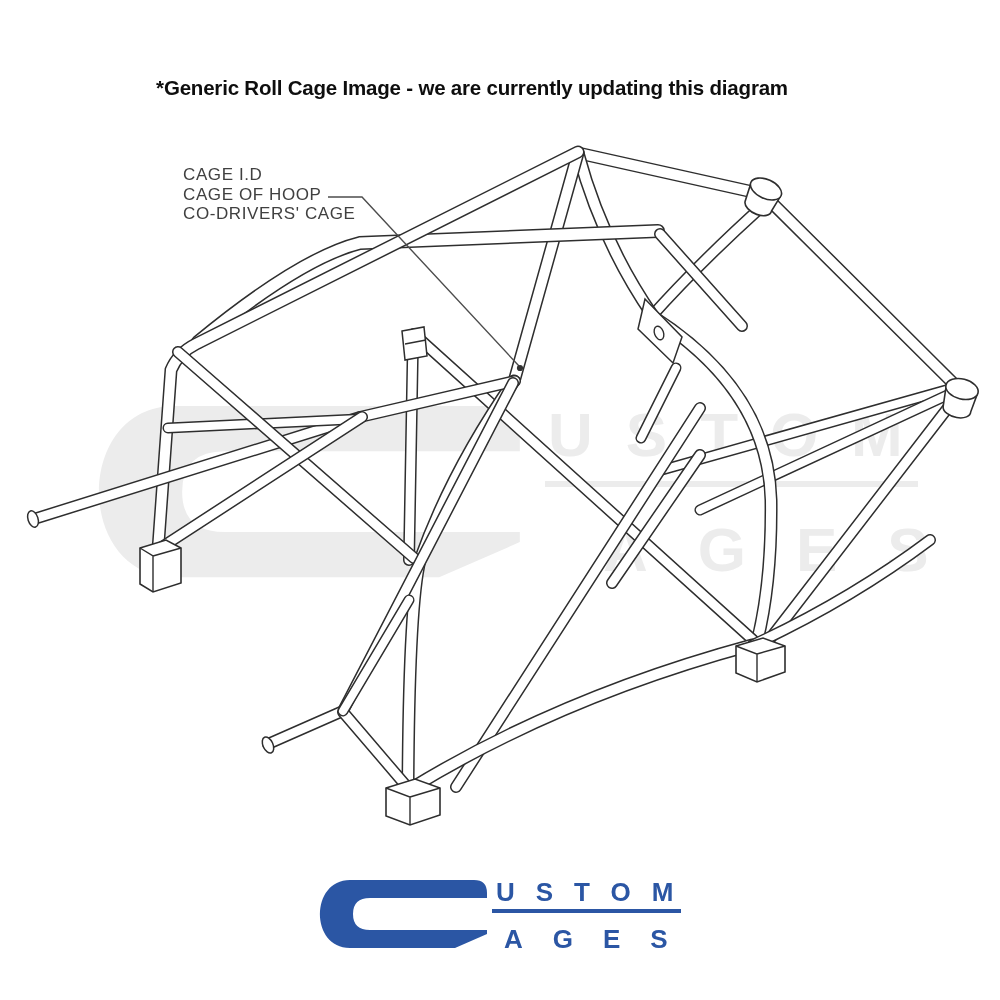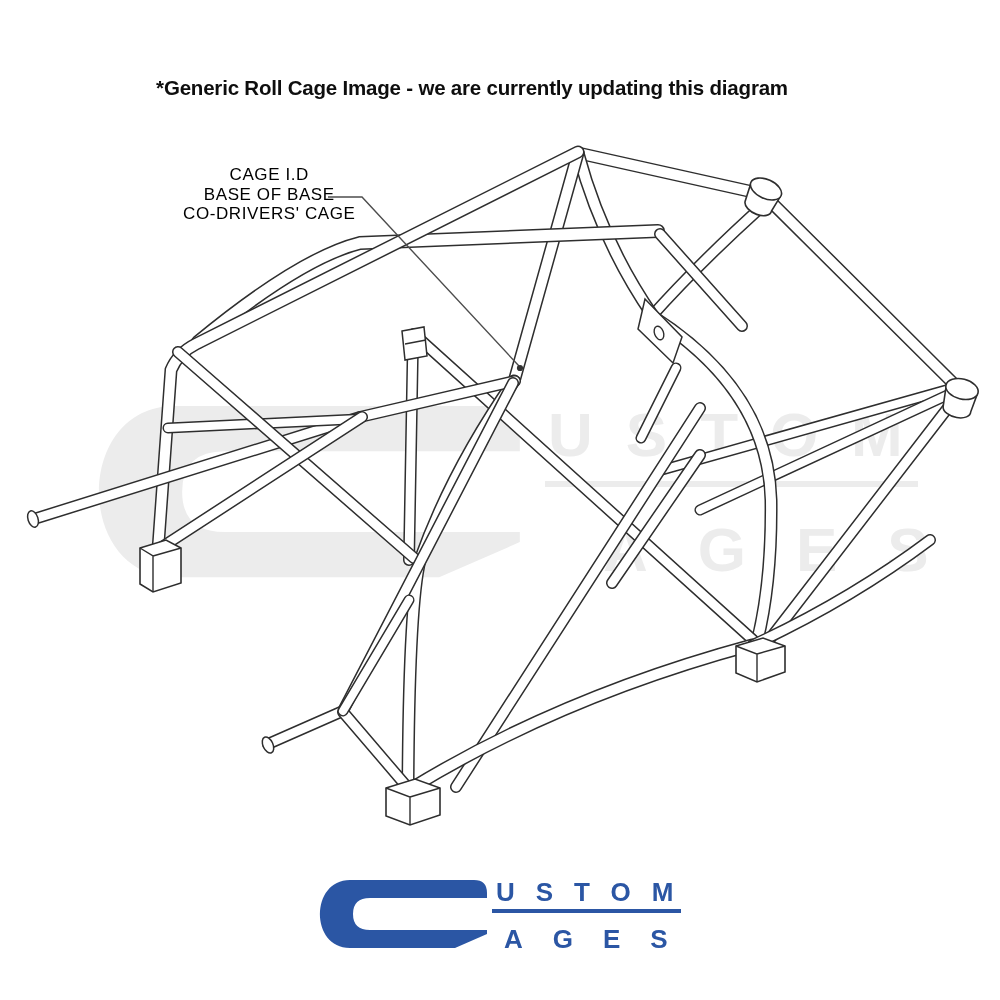--- a/index.html
+++ b/index.html
@@ -1,21 +1,21 @@
 <!DOCTYPE html>
 <html><head>
 <meta charset="utf-8">
 <style>
   html,body{margin:0;padding:0;background:#fff;}
   #page{position:relative;width:1000px;height:1000px;background:#ffffff;overflow:hidden;
         font-family:"Liberation Sans",sans-serif;}
   #title{position:absolute;top:76px;left:0;width:944px;text-align:center;
          font-size:20.5px;font-weight:700;letter-spacing:-0.2px;color:#0e0e0e;}
-  #cage-label{position:absolute;left:183px;top:165px;color:#000000;
-              font-size:17px;line-height:19.5px;letter-spacing:0.6px;font-weight:400;text-align:center;}
+  #cage-label{position:absolute;left:183px;top:165px;color:#404040;
+              font-size:17px;line-height:19.5px;letter-spacing:0.6px;font-weight:400;}
   .layer{position:absolute;left:0;top:0;width:1000px;height:1000px;}
   svg text{font-family:"Liberation Sans",sans-serif;font-weight:700;}
 </style>
 </head>
 <body>
 
 <div id="page">
 
   <svg class="layer" viewBox="0 0 1000 1000" aria-hidden="true">
     <g>
@@ -122,21 +122,21 @@
     <g>
       <polyline points="328,197 362,197 519,366" fill="none" stroke="#4d4d4d" stroke-width="1.4"></polyline>
       <circle cx="520" cy="368" r="3.1" fill="#333"></circle>
     </g>
   </svg>
 
   <div id="title">*Generic Roll Cage Image - we are currently updating this diagram</div>
 
   <div id="cage-label">
     <div>CAGE I.D</div>
-    <div>BASE OF BASE</div>
+    <div>CAGE OF HOOP</div>
     <div>CO-DRIVERS' CAGE</div>
   </div>
 
   <svg class="layer" viewBox="0 0 1000 1000">
     <g>
       <path d="M30,0 L154,0 Q167,0 167,13 L167,18 L50,18 Q33,18 33,34 Q33,50 50,50 L167,50 L167,54 L135,68 L30,68 C-10,68 -10,0 30,0 Z" transform="translate(320,880)" fill="#2B56A4"></path>
     </g>
     <text x="496" y="901" font-size="26" letter-spacing="21" fill="#2B56A4">USTOM</text>
     <rect x="492" y="909" width="189" height="4" fill="#2B56A4"></rect>
     <text x="504" y="948" font-size="26" letter-spacing="30" fill="#2B56A4">AGES</text>

